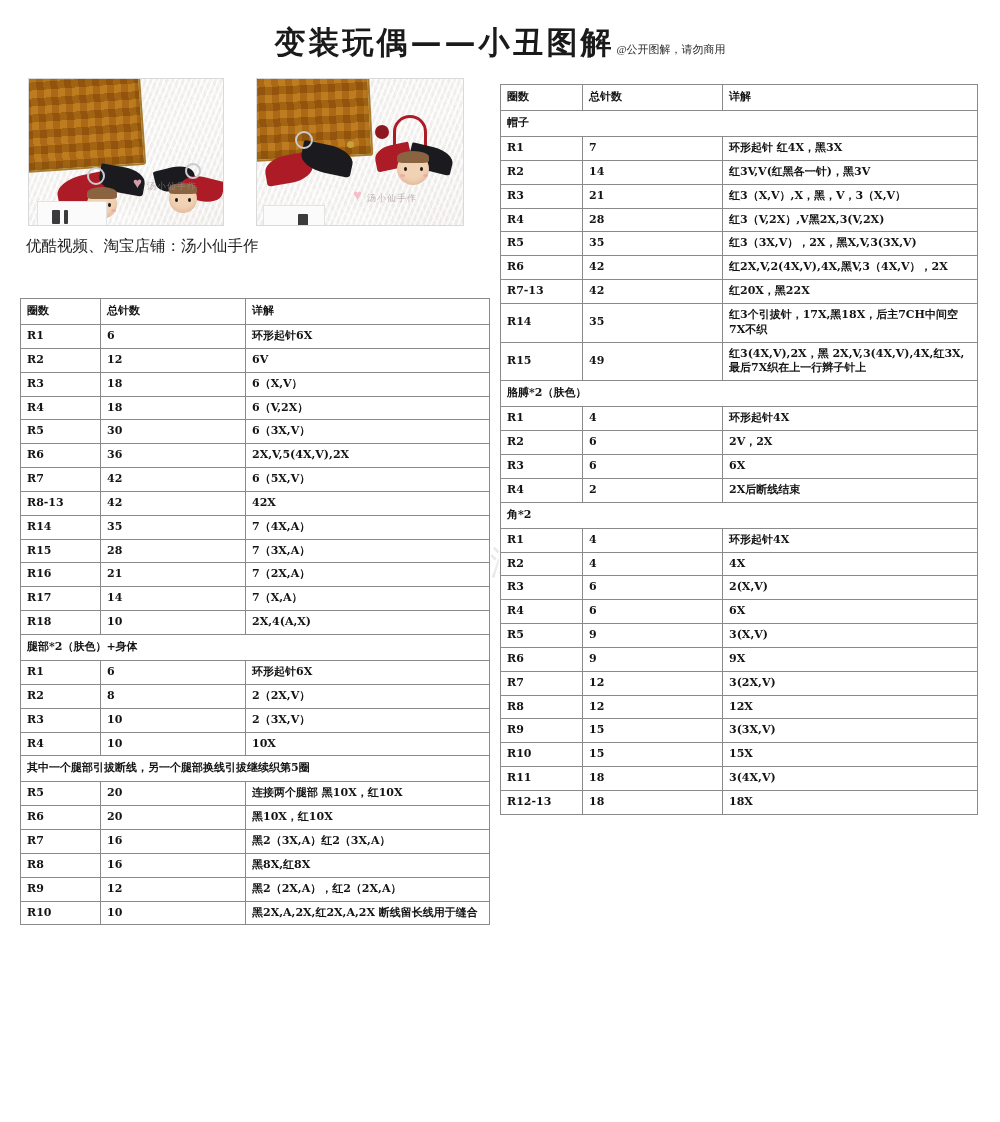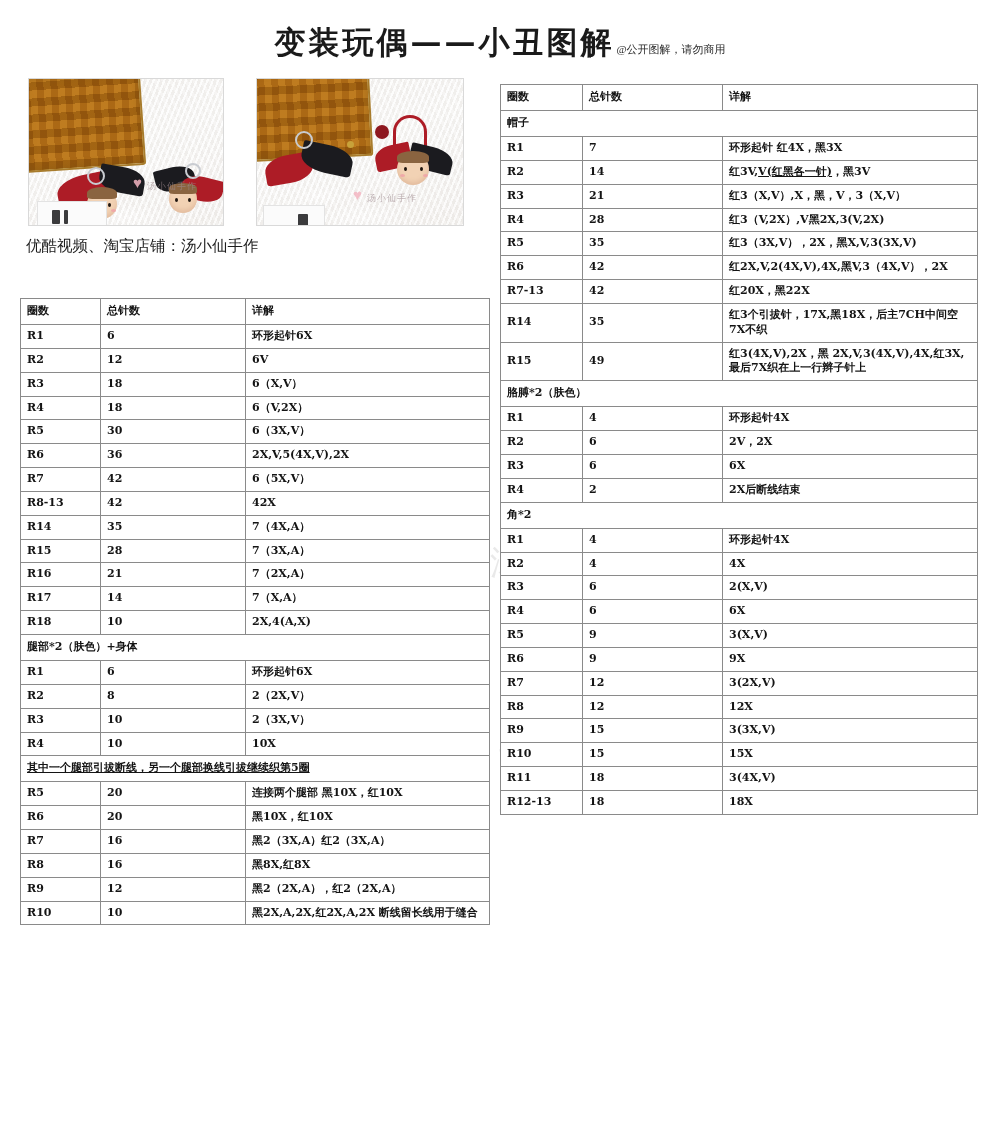--- a/index.html
+++ b/index.html
@@ -186,26 +186,25 @@
     font-size: 12px;
     font-weight: bold;
     color: #141414;
     height: 26px;
     padding: 4px 8px;
   }
   td.note {
     font-size: 11px;
     font-weight: bold;
     height: 26px;
-    text-decoration: underline;
   }
   td.row-h { height: 16px; }
   td.row-h2 { height: 38px; }
 
-  .u { text-decoration: underline; }
+  .u { }
 
   
   .wm {
     position: absolute;
     color: rgba(120,120,120,0.16);
     pointer-events: none;
     white-space: nowrap;
     font-family: "DejaVu Serif", "Liberation Serif", serif;
   }
   .wm-a { top: 430px; left: 150px; font-size: 55px; letter-spacing: 8px; }

